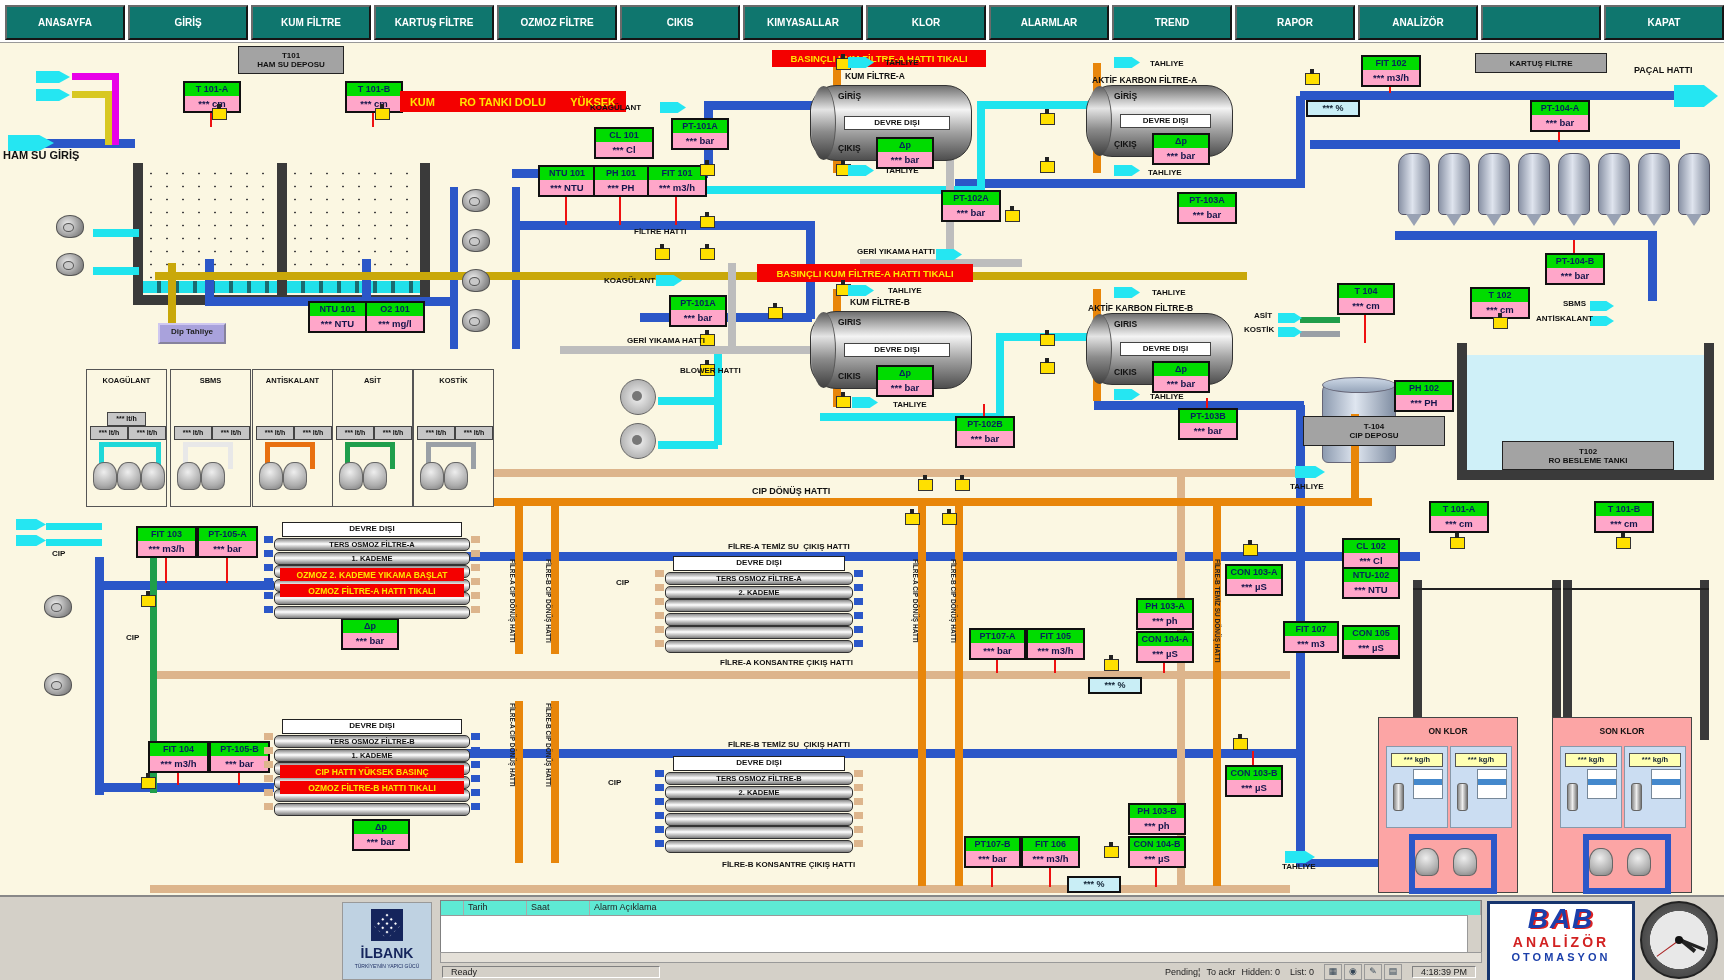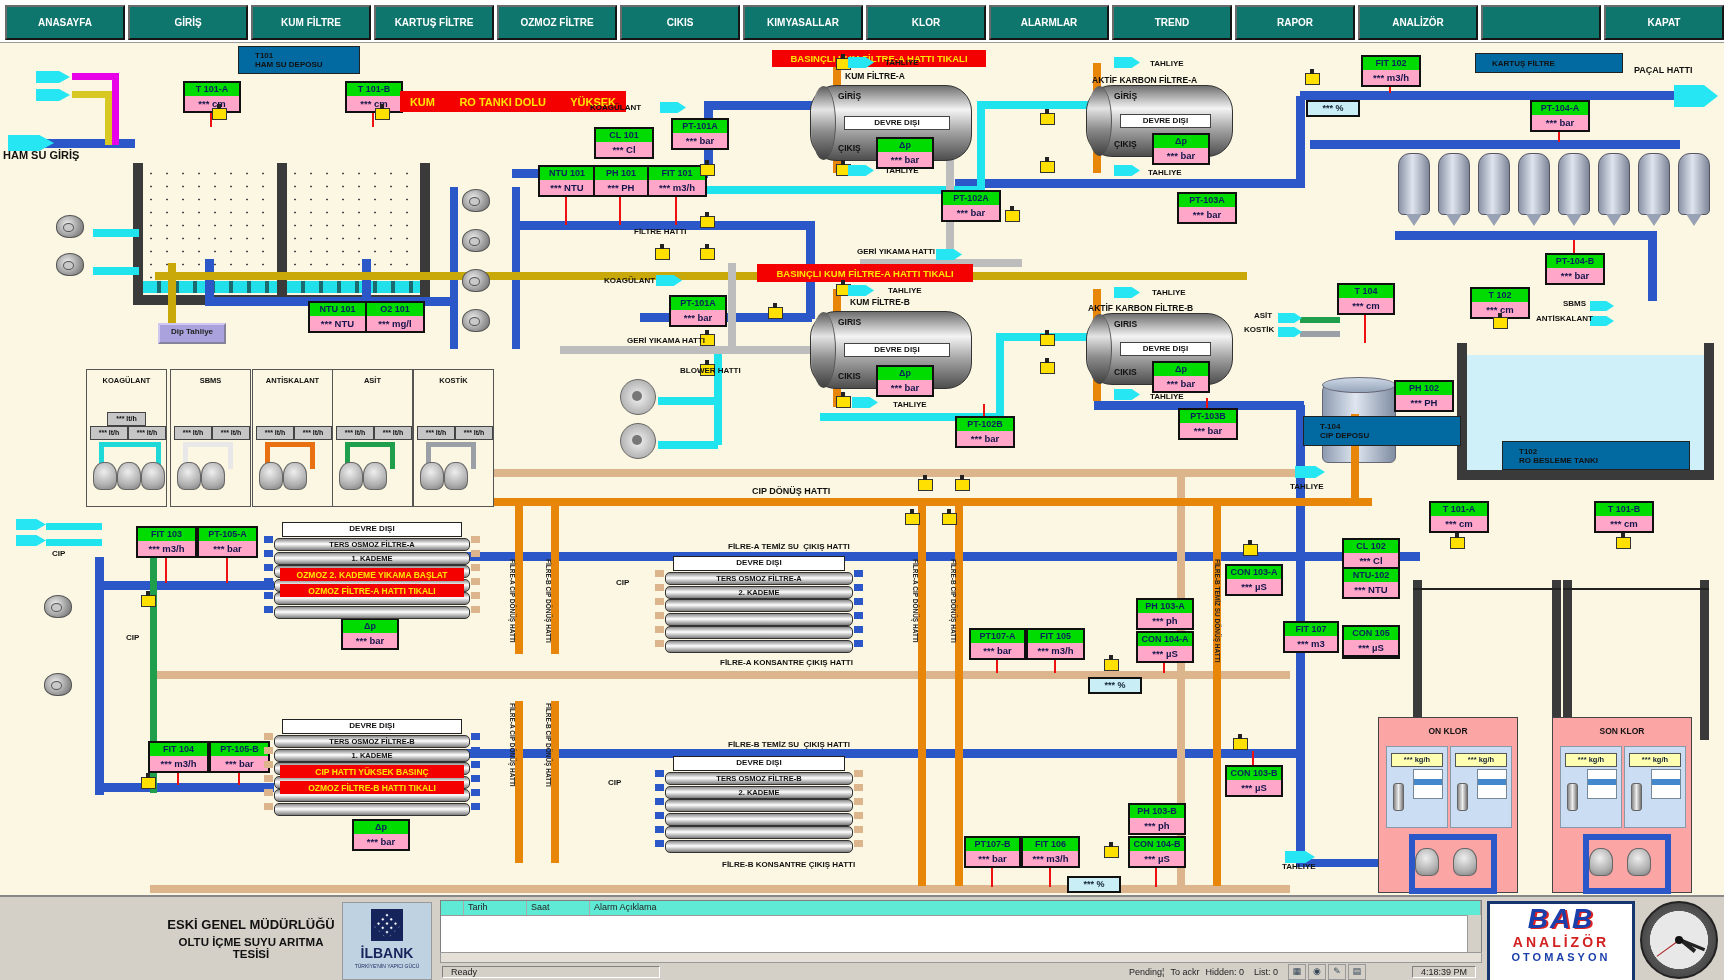--- a/index.html
+++ b/index.html
@@ -34,22 +34,22 @@
          text-align:center;line-height:11px;}
   .vio{position:absolute;color:#101010;font-weight:bold;font-size:8.5px;}
   .vtitle{position:absolute;color:#101010;font-weight:bold;font-size:8.5px;white-space:nowrap;}
   .rack{position:absolute;}
   .rackhdr{position:absolute;left:10px;right:10px;top:0;height:13px;background:#fff;border:1px solid #222;
            color:#111;font-weight:bold;font-size:8px;text-align:center;line-height:12px;}
   .tube{position:absolute;left:2px;right:2px;height:11px;border:1px solid #333;border-radius:5px;
         background:linear-gradient(180deg,#8a8a8a,#ffffff 45%,#7d7d7d);color:#111;font-weight:bold;
         font-size:7.5px;text-align:center;line-height:11px;overflow:hidden;}
   .sidebarL,.sidebarR{position:absolute;top:14px;bottom:0;width:9px;}
-  .box2{position:absolute;background:#0369a1;border:1.5px solid #222;color:#111;font-weight:bold;
-        font-size:8px;display:flex;flex-direction:column;justify-content:center;padding-left:16px;}
+  .box2{position:absolute;background:#a3a3a3;border:1.5px solid #222;color:#111;font-weight:bold;
+        text-align:center;font-size:8px;display:flex;flex-direction:column;justify-content:center;}
   .station{position:absolute;background:#FBF7E2;border:1.5px solid #555;}
   .stname{position:absolute;top:6px;left:0;right:0;text-align:center;font-size:7.5px;font-weight:bold;color:#111;white-space:pre-line;}
   .chip{position:absolute;background:#C6C6C6;border:1px solid #444;color:#111;font-weight:bold;font-size:7px;
         text-align:center;line-height:11px;}
   .cpump{position:absolute;width:22px;height:26px;background:radial-gradient(circle at 45% 35%,#eee,#adadad 65%,#7c7c7c);
          border:1px solid #666;border-radius:45% 45% 30% 30%;}
   .upipe{position:absolute;border-style:solid;border-bottom:none;}
   .klorbox{position:absolute;background:#fca5a5;border:1.5px solid #444;}
   .klorpanel{position:absolute;background:#CBDDF2;border:1px solid #8899aa;}
   .kchip{position:absolute;background:#FFFFB2;border:1px solid #555;color:#123;font-weight:bold;font-size:7.5px;
@@ -57,21 +57,21 @@
   .kdev{position:absolute;background:#fff;border:1px solid #789;}
   .kdev:before{content:"";position:absolute;left:0;top:9px;width:100%;height:6px;background:#4488cc;}
   .cyl{position:absolute;width:9px;height:26px;background:linear-gradient(90deg,#888,#eee,#777);border:1px solid #666;border-radius:3px;}
   .cart{position:absolute;width:30px;height:60px;border:1px solid #556;border-radius:12px 12px 5px 5px;
         background:linear-gradient(90deg,#8a93a6,#dfe4ee 45%,#7e8799);}
   .cart:after{content:"";position:absolute;left:7px;bottom:-12px;border-left:8px solid transparent;border-right:8px solid transparent;border-top:12px solid #99a2b4;}
   .tankwall{position:absolute;background:#3a3a3a;}
   .speck{position:absolute;background-image:radial-gradient(#444 1px,transparent 1.4px);background-size:16px 13px;}
   .cyanstrip{position:absolute;background:repeating-linear-gradient(90deg,#21E0EA 0 14px,#1a6a70 14px 18px);}
   #bottombar{position:absolute;left:0;top:895px;width:1724px;height:85px;background:#D4D0C8;border-top:2px solid #888;}
-  .sunk{border:1px solid;border-color:#808080 #fff #fff #808080;margin-left:36px;}
+  .sunk{border:1px solid;border-color:#808080 #fff #fff #808080;}
   .statxt{font-size:9px;color:#222;}
   .alhead{background:#5eead4;border-bottom:1px solid #999;display:flex;font-size:9px;color:#222;height:14px;line-height:13px;}
   .alhead span{border-right:1px solid #aaa;padding-left:4px;}
   .icobox{width:16px;height:14px;background:#D4D0C8;border:1px solid #999;font-size:9px;text-align:center;line-height:13px;color:#345;}
   .hand{position:absolute;left:50%;bottom:50%;transform-origin:bottom center;background:#222;}
 </style>
 </head>
 <body>
 
 <div id="canvas">
@@ -659,24 +659,20 @@
       <div class="box2" style="left: 238px; top: 3px; width: 104px; height: 26px; white-space: pre-line;">T101
 HAM SU DEPOSU</div>
       <div class="box2" style="left: 1475px; top: 10px; width: 130px; height: 18px; white-space: pre-line;">KARTUŞ FİLTRE</div>
       <div class="box2" style="left: 1303px; top: 373px; width: 140px; height: 28px; white-space: pre-line;">T-104
 CIP DEPOSU</div>
       <div class="box2" style="left: 1502px; top: 398px; width: 170px; height: 27px; white-space: pre-line;">T102
 RO BESLEME TANKI</div>
       <div style="left: 158px; top: 280px; width: 64px; height: 17px; background: rgb(169, 162, 220); border: 2px outset rgb(207, 200, 240); color: rgb(34, 34, 34); font-size: 8px; text-align: center; line-height: 14px; font-weight: bold; position: absolute;">Dip Tahliye</div>
     </div>
   <div id="bottombar">
-    <div style="position:absolute;left:166px;top:20px;width:170px;text-align:center;color:#111;">
-      <div style="font-size:13px;font-weight:bold;">ESKİ GENEL MÜDÜRLÜĞÜ</div>
-      <div style="font-size:11.5px;font-weight:bold;margin-top:4px;">OLTU İÇME SUYU ARITMA TESİSİ</div>
-    </div>
     <div style="position:absolute;left:342px;top:5px;width:88px;height:76px;background:#BFD2E2;border:1px solid #999;">
       <div style="position:absolute;left:28px;top:6px;width:32px;height:32px;background:#15255C;"></div>
       <div style="position:absolute;left:34px;top:12px;width:20px;height:20px;background:radial-gradient(circle,#fff 1.2px,transparent 1.6px);background-size:6px 6px;transform:rotate(45deg);"></div>
       <div style="position:absolute;left:0;top:42px;width:88px;text-align:center;font-size:14px;font-weight:bold;color:#15255C;">İLBANK</div>
       <div style="position:absolute;left:0;top:60px;width:88px;text-align:center;font-size:5px;color:#15255C;">TÜRKİYE'NİN YAPICI GÜCÜ</div>
     </div>
     <div style="position:absolute;left:440px;top:3px;width:1040px;height:52px;background:#fff;border:1px solid #808080;">
       <div class="alhead">
         <span style="width:18px;"></span>
         <span style="width:58px;">Tarih</span>

